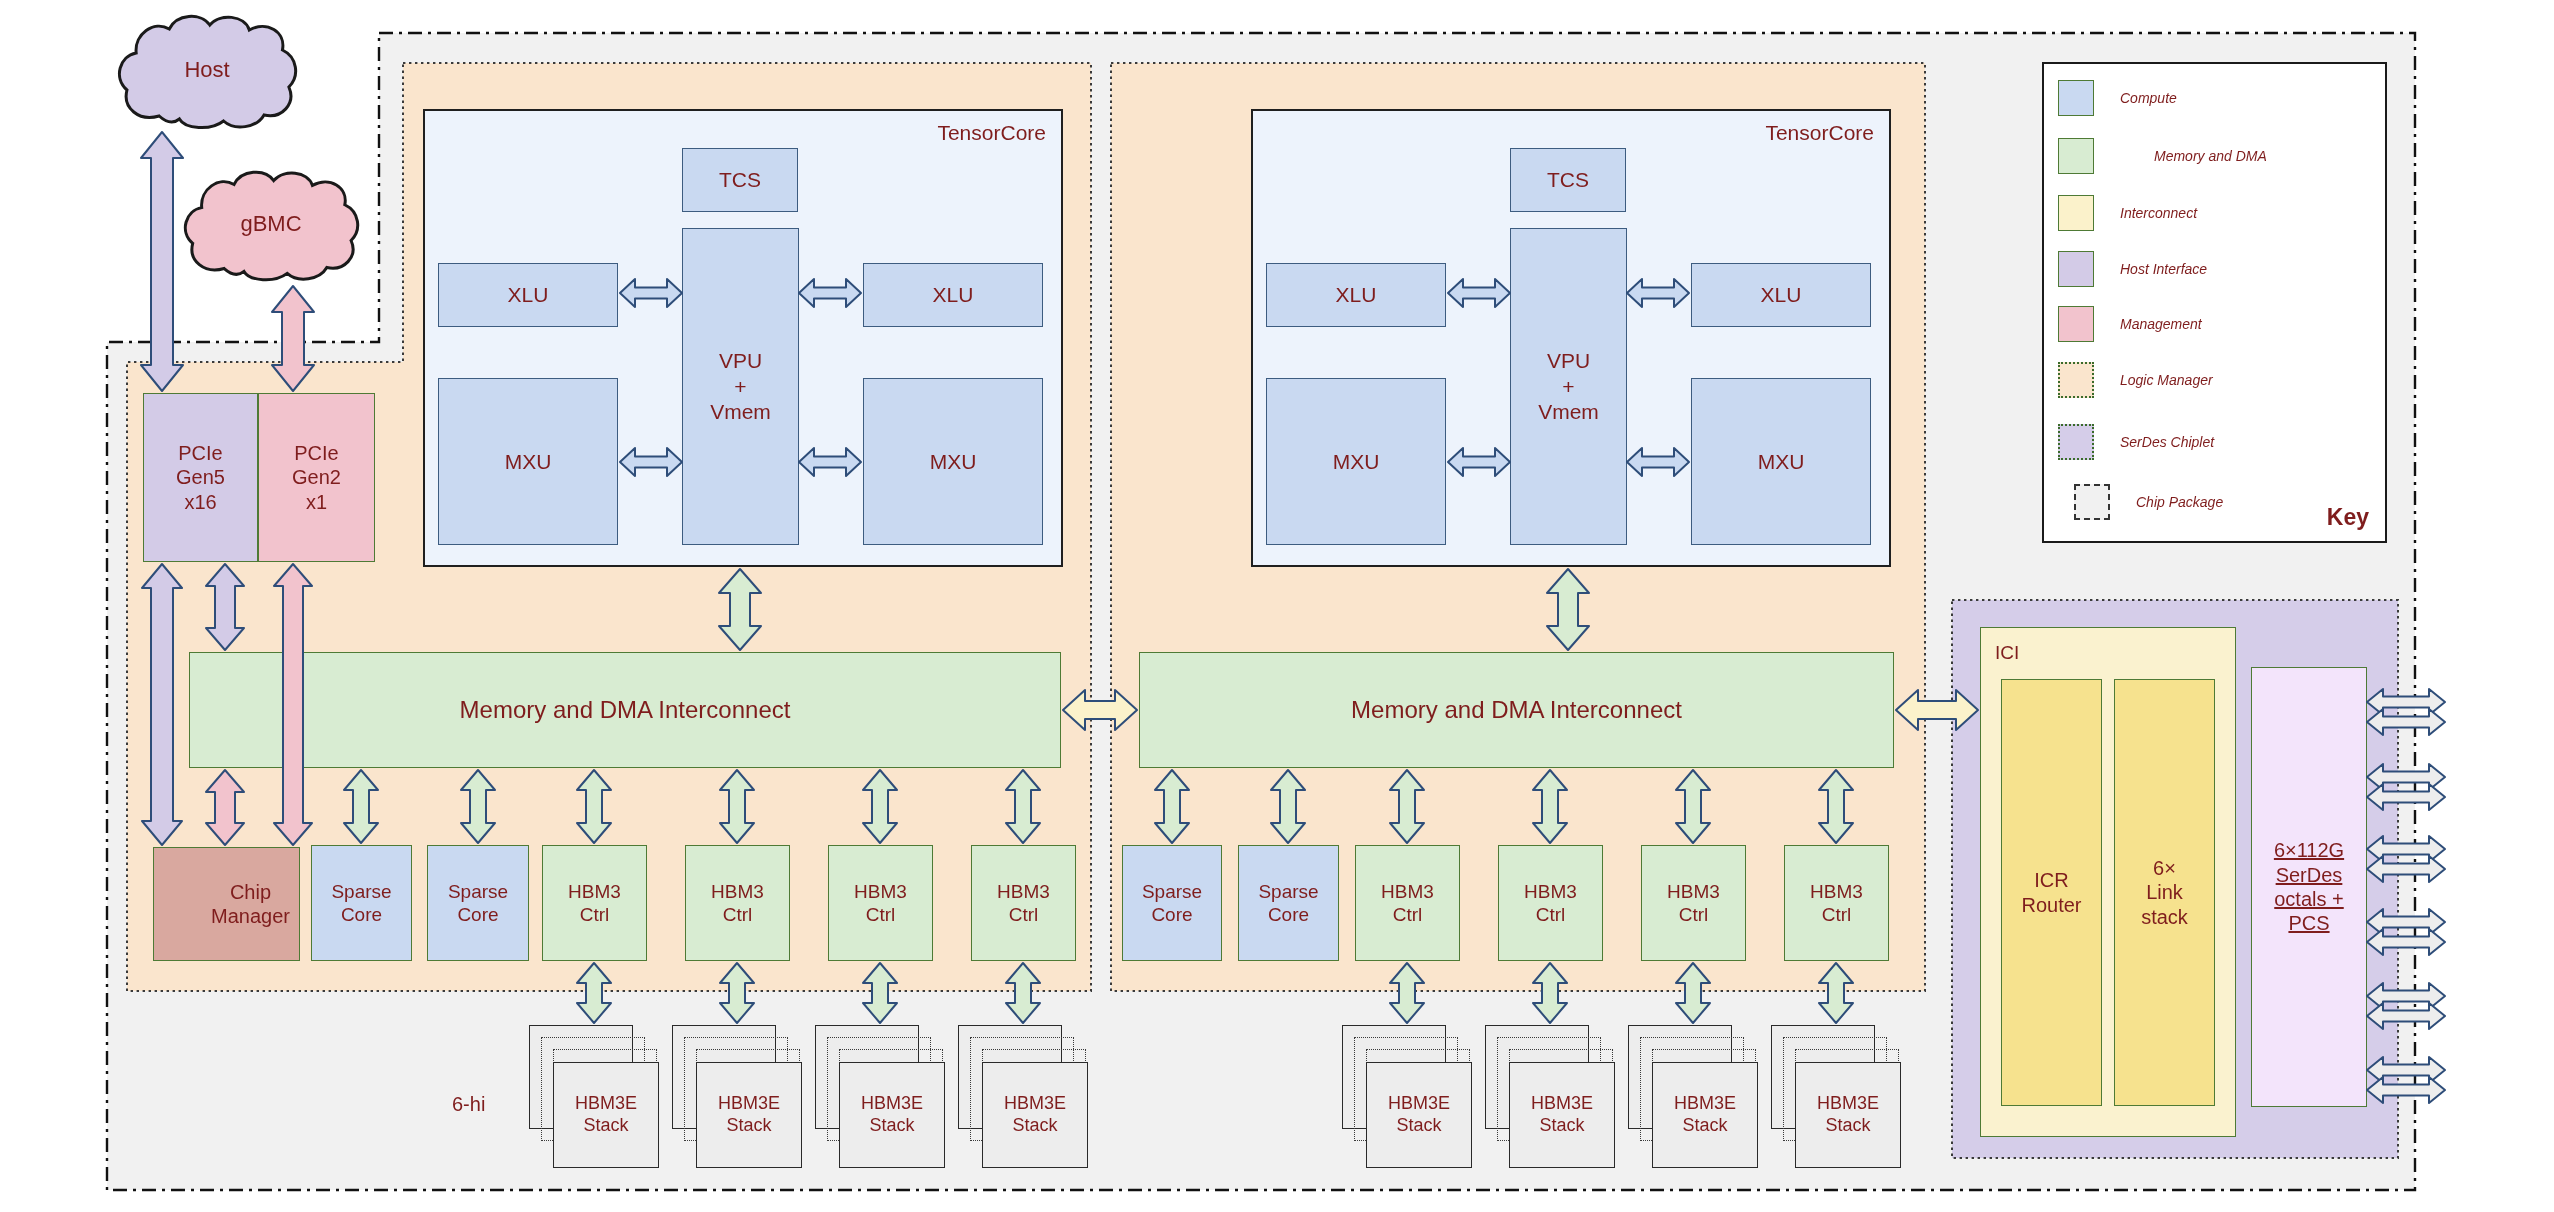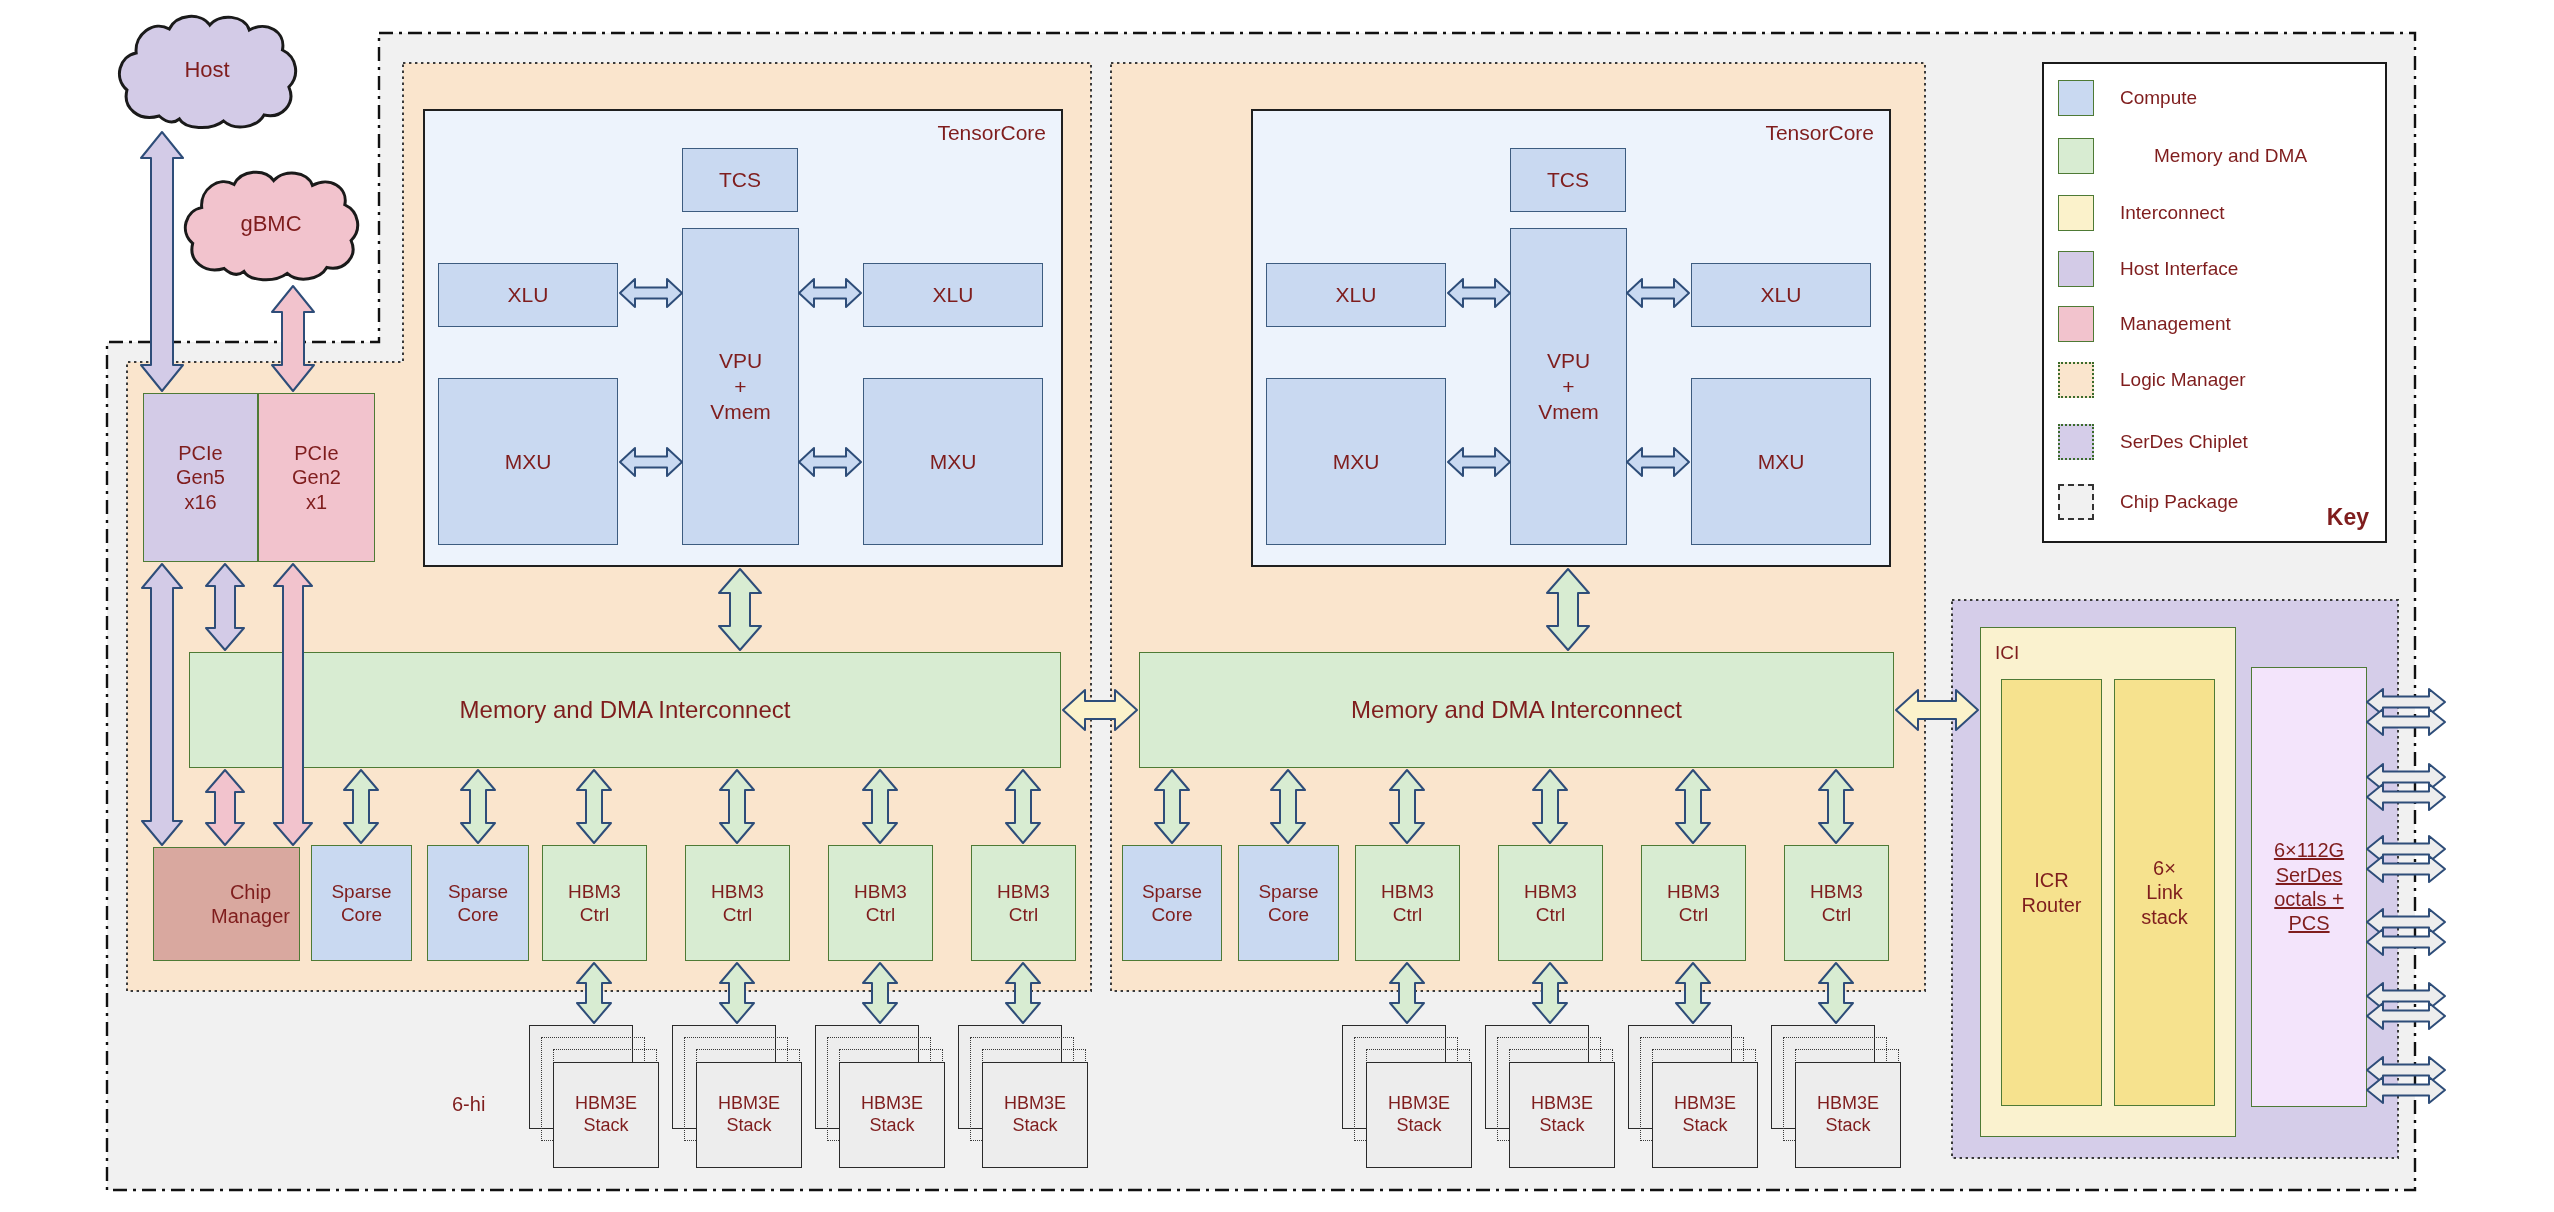--- a/index.html
+++ b/index.html
@@ -23,21 +23,21 @@
   .stack-front{background:#ededed;border:1.6px solid #2a2a2a;font-size:18px;z-index:4;}
   .stack-back{background:#ededed;border:1.6px solid #2a2a2a;z-index:2;}
   .stack-dot{background:transparent;border:1.6px dotted #3a3a3a;z-index:3;}
   .freelabel{position:absolute;font-size:19px;z-index:2;white-space:nowrap;}
   #legend{
     position:absolute;left:2042px;top:62px;width:345px;height:481px;
     background:#ffffff;border:2px solid #1a1a1a;box-sizing:border-box;z-index:3;
   }
   .lrow{position:absolute;left:14px;height:37px;display:flex;align-items:center;}
   .lswatch{width:36px;height:36px;box-sizing:border-box;margin-right:26px;flex:0 0 auto;}
-  .llabel{font-size:19px;white-space:nowrap;}
+  .llabel{font-size:14px;white-space:nowrap;font-style:italic;}
   .lkey{position:absolute;right:16px;bottom:10px;font-size:23px;font-weight:bold;}
   .cloudtext{position:absolute;font-size:22px;z-index:2;transform:translate(-50%,-50%);}
 </style>
 </head>
 <body>
 
 <div id="canvas">
   <svg id="bg" width="2554" height="1212">
       <polygon points="379,33 2415,33 2415,1190 107,1190 107,342 379,342" fill="#f1f1f1" stroke="#111" stroke-width="2.4" stroke-dasharray="14 6 3 6"></polygon>
       <polygon points="403,63 1091,63 1091,991 127,991 127,362 403,362" fill="#fae5cd" stroke="#3a3a3a" stroke-width="2" stroke-dasharray="2.4 3.6"></polygon>
@@ -231,19 +231,19 @@
         <span class="llabel">Management</span>
       </div>
       <div class="lrow" style="top: 297px;">
         <div class="lswatch" style="background: rgb(250, 229, 205); border: 2px dotted rgb(58, 107, 42);"></div>
         <span class="llabel">Logic Manager</span>
       </div>
       <div class="lrow" style="top: 359px;">
         <div class="lswatch" style="background: rgb(213, 205, 233); border: 2px dotted rgb(58, 107, 42);"></div>
         <span class="llabel">SerDes Chiplet</span>
       </div>
-      <div class="lrow" style="top: 419px;">
+      <div class="lrow" style="top: 419px; margin-left: 16px;">
         <div class="lswatch" style="background: rgb(241, 241, 241); border: 2px dashed rgb(51, 51, 51);"></div>
         <span class="llabel">Chip Package</span>
       </div>
       <div class="lkey">Key</div>
     </div>
 </div>
 
 </body></html>

